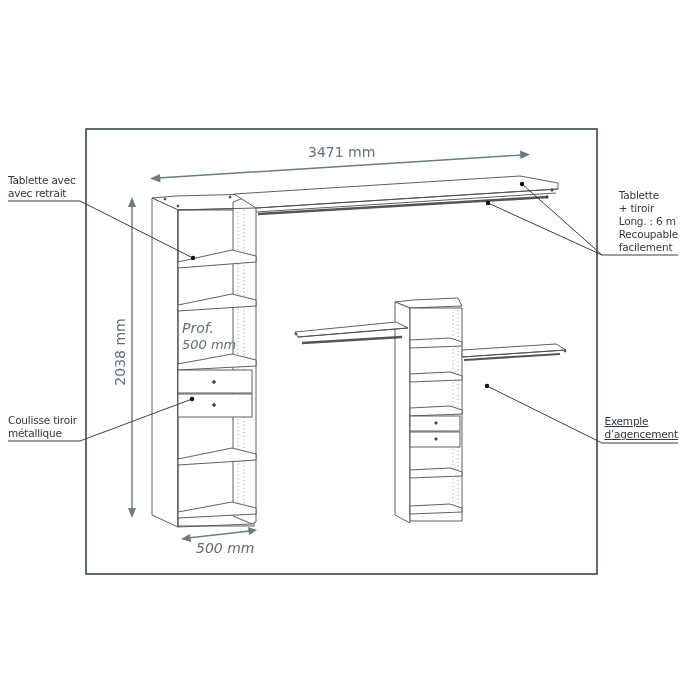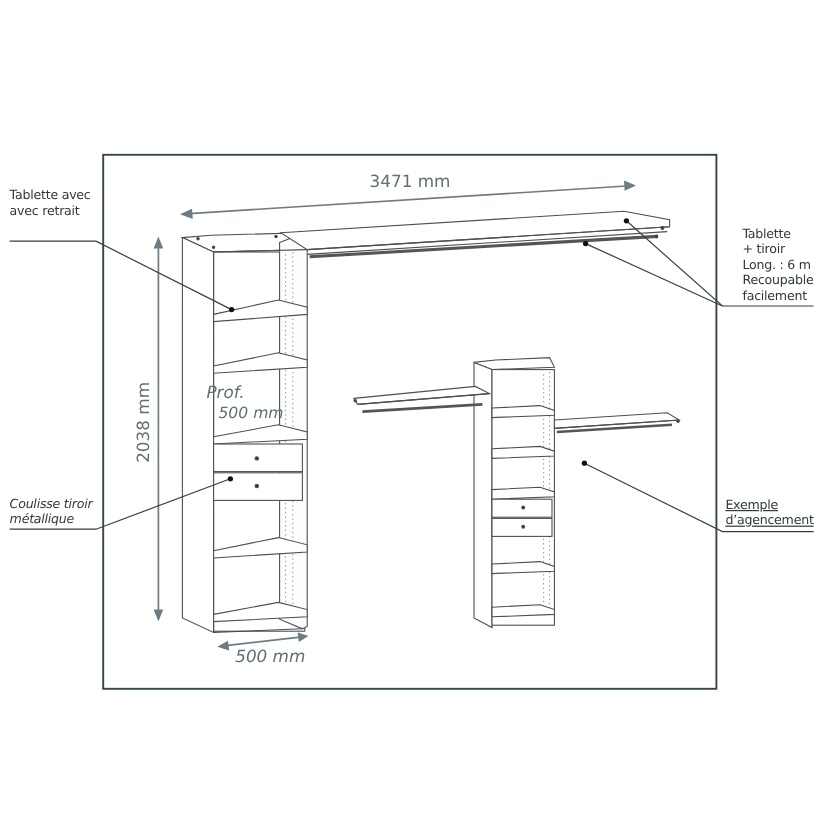--- a/index.html
+++ b/index.html
@@ -130,30 +130,30 @@
     <circle cx="522" cy="184" r="2.2" fill="#111" stroke="none"></circle>
     <circle cx="488" cy="203" r="2.2" fill="#111" stroke="none"></circle>
 
     <polyline points="678,443 602,443 487,386"></polyline>
     <circle cx="487" cy="386" r="2.2" fill="#111" stroke="none"></circle>
   </g>
 </svg>
 
 <div class="dim" style="left:308px; top:144px;">3471 mm</div>
 <div class="dim rot" style="left:80px; top:344px; width:80px; text-align:center;">2038 mm</div>
-<div class="dim italic" style="left:172px; top:320px;text-align:center;">Prof.</div>
+<div class="dim italic" style="left:182px; top:320px;text-align:center;">Prof.</div>
 <div class="dim italic" style="left:182px; top:337px; font-size:13px;">500 mm</div>
 <div class="dim italic" style="left:196px; top:540px;">500 mm</div>
 
-<div class="label left" style="left:8px; top:157px;">
+<div class="label left" style="left:8px; top:174px;">
   <div>Tablette avec</div>
   <div>avec retrait</div>
 </div>
 
-<div class="label left" style="left:8px; top:414px;font-style:italic;">
+<div class="label left" style="left:8px; top:414px;">
   <div>Coulisse tiroir</div>
   <div>métallique</div>
 </div>
 
 <div class="label right" style="right:22px; top:189px;">
   <div>Tablette</div>
   <div>+ tiroir</div>
   <div>Long. : 6 m</div>
   <div>Recoupable</div>
   <div>facilement</div>

